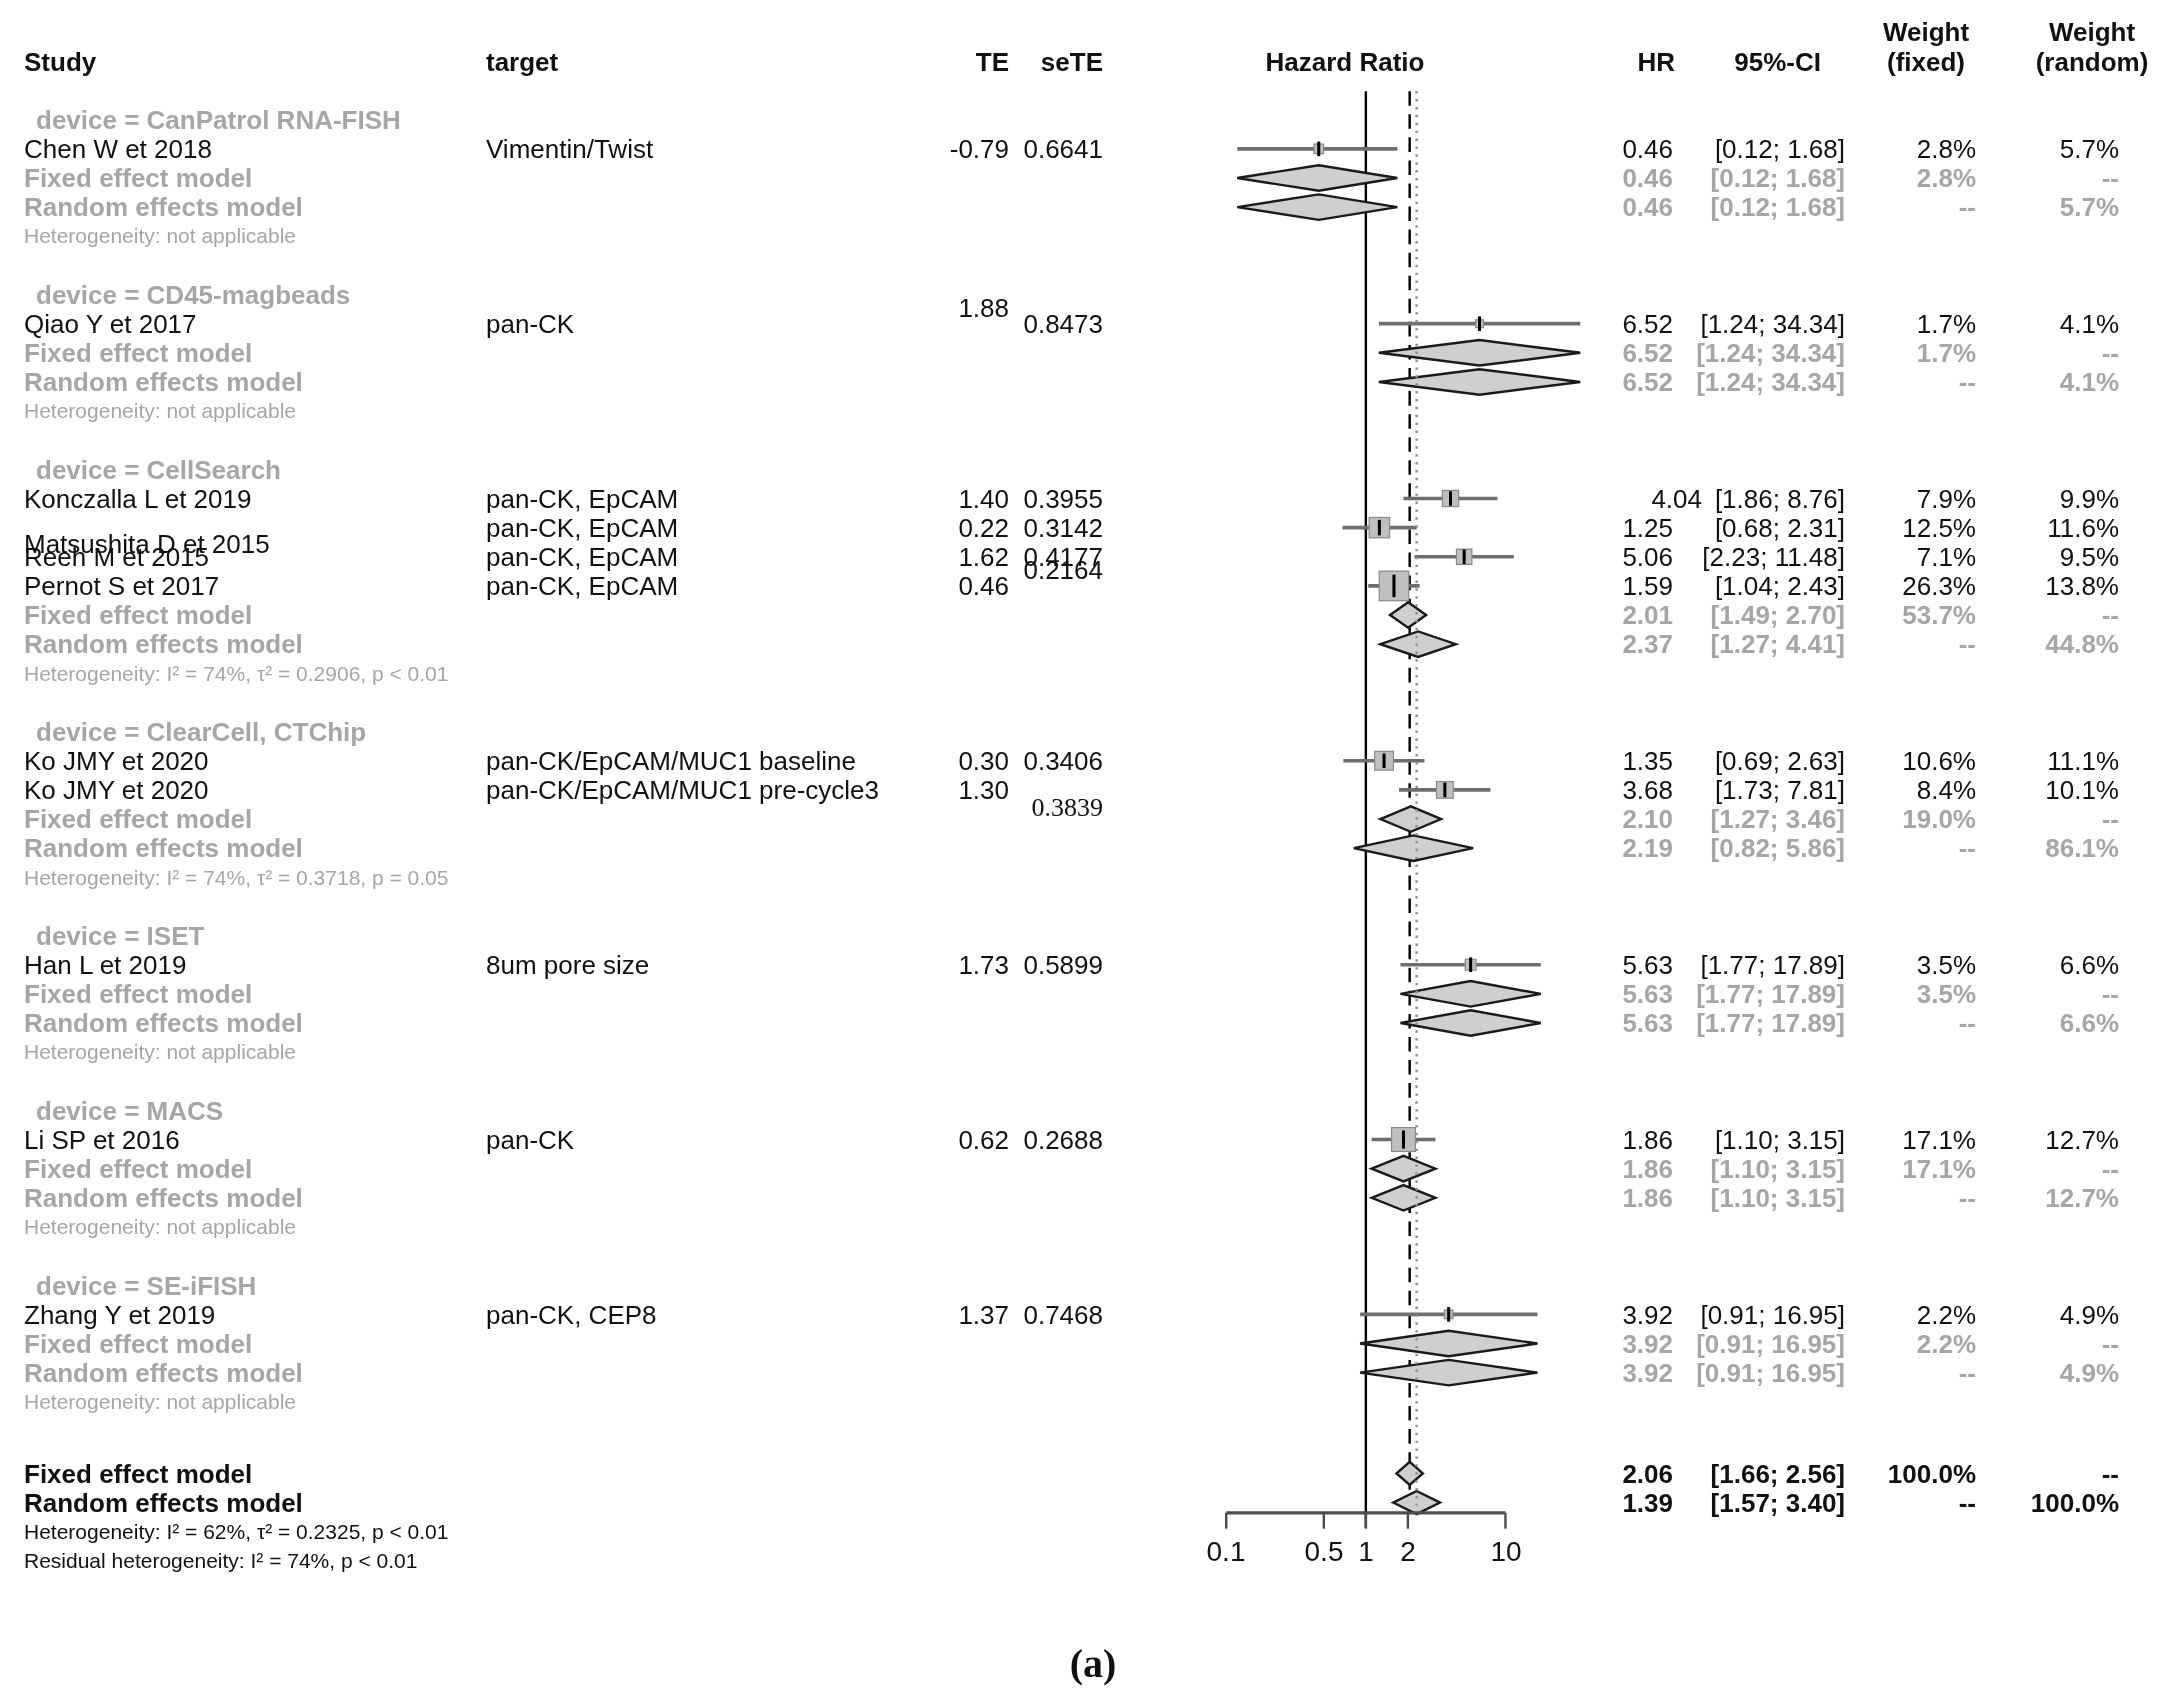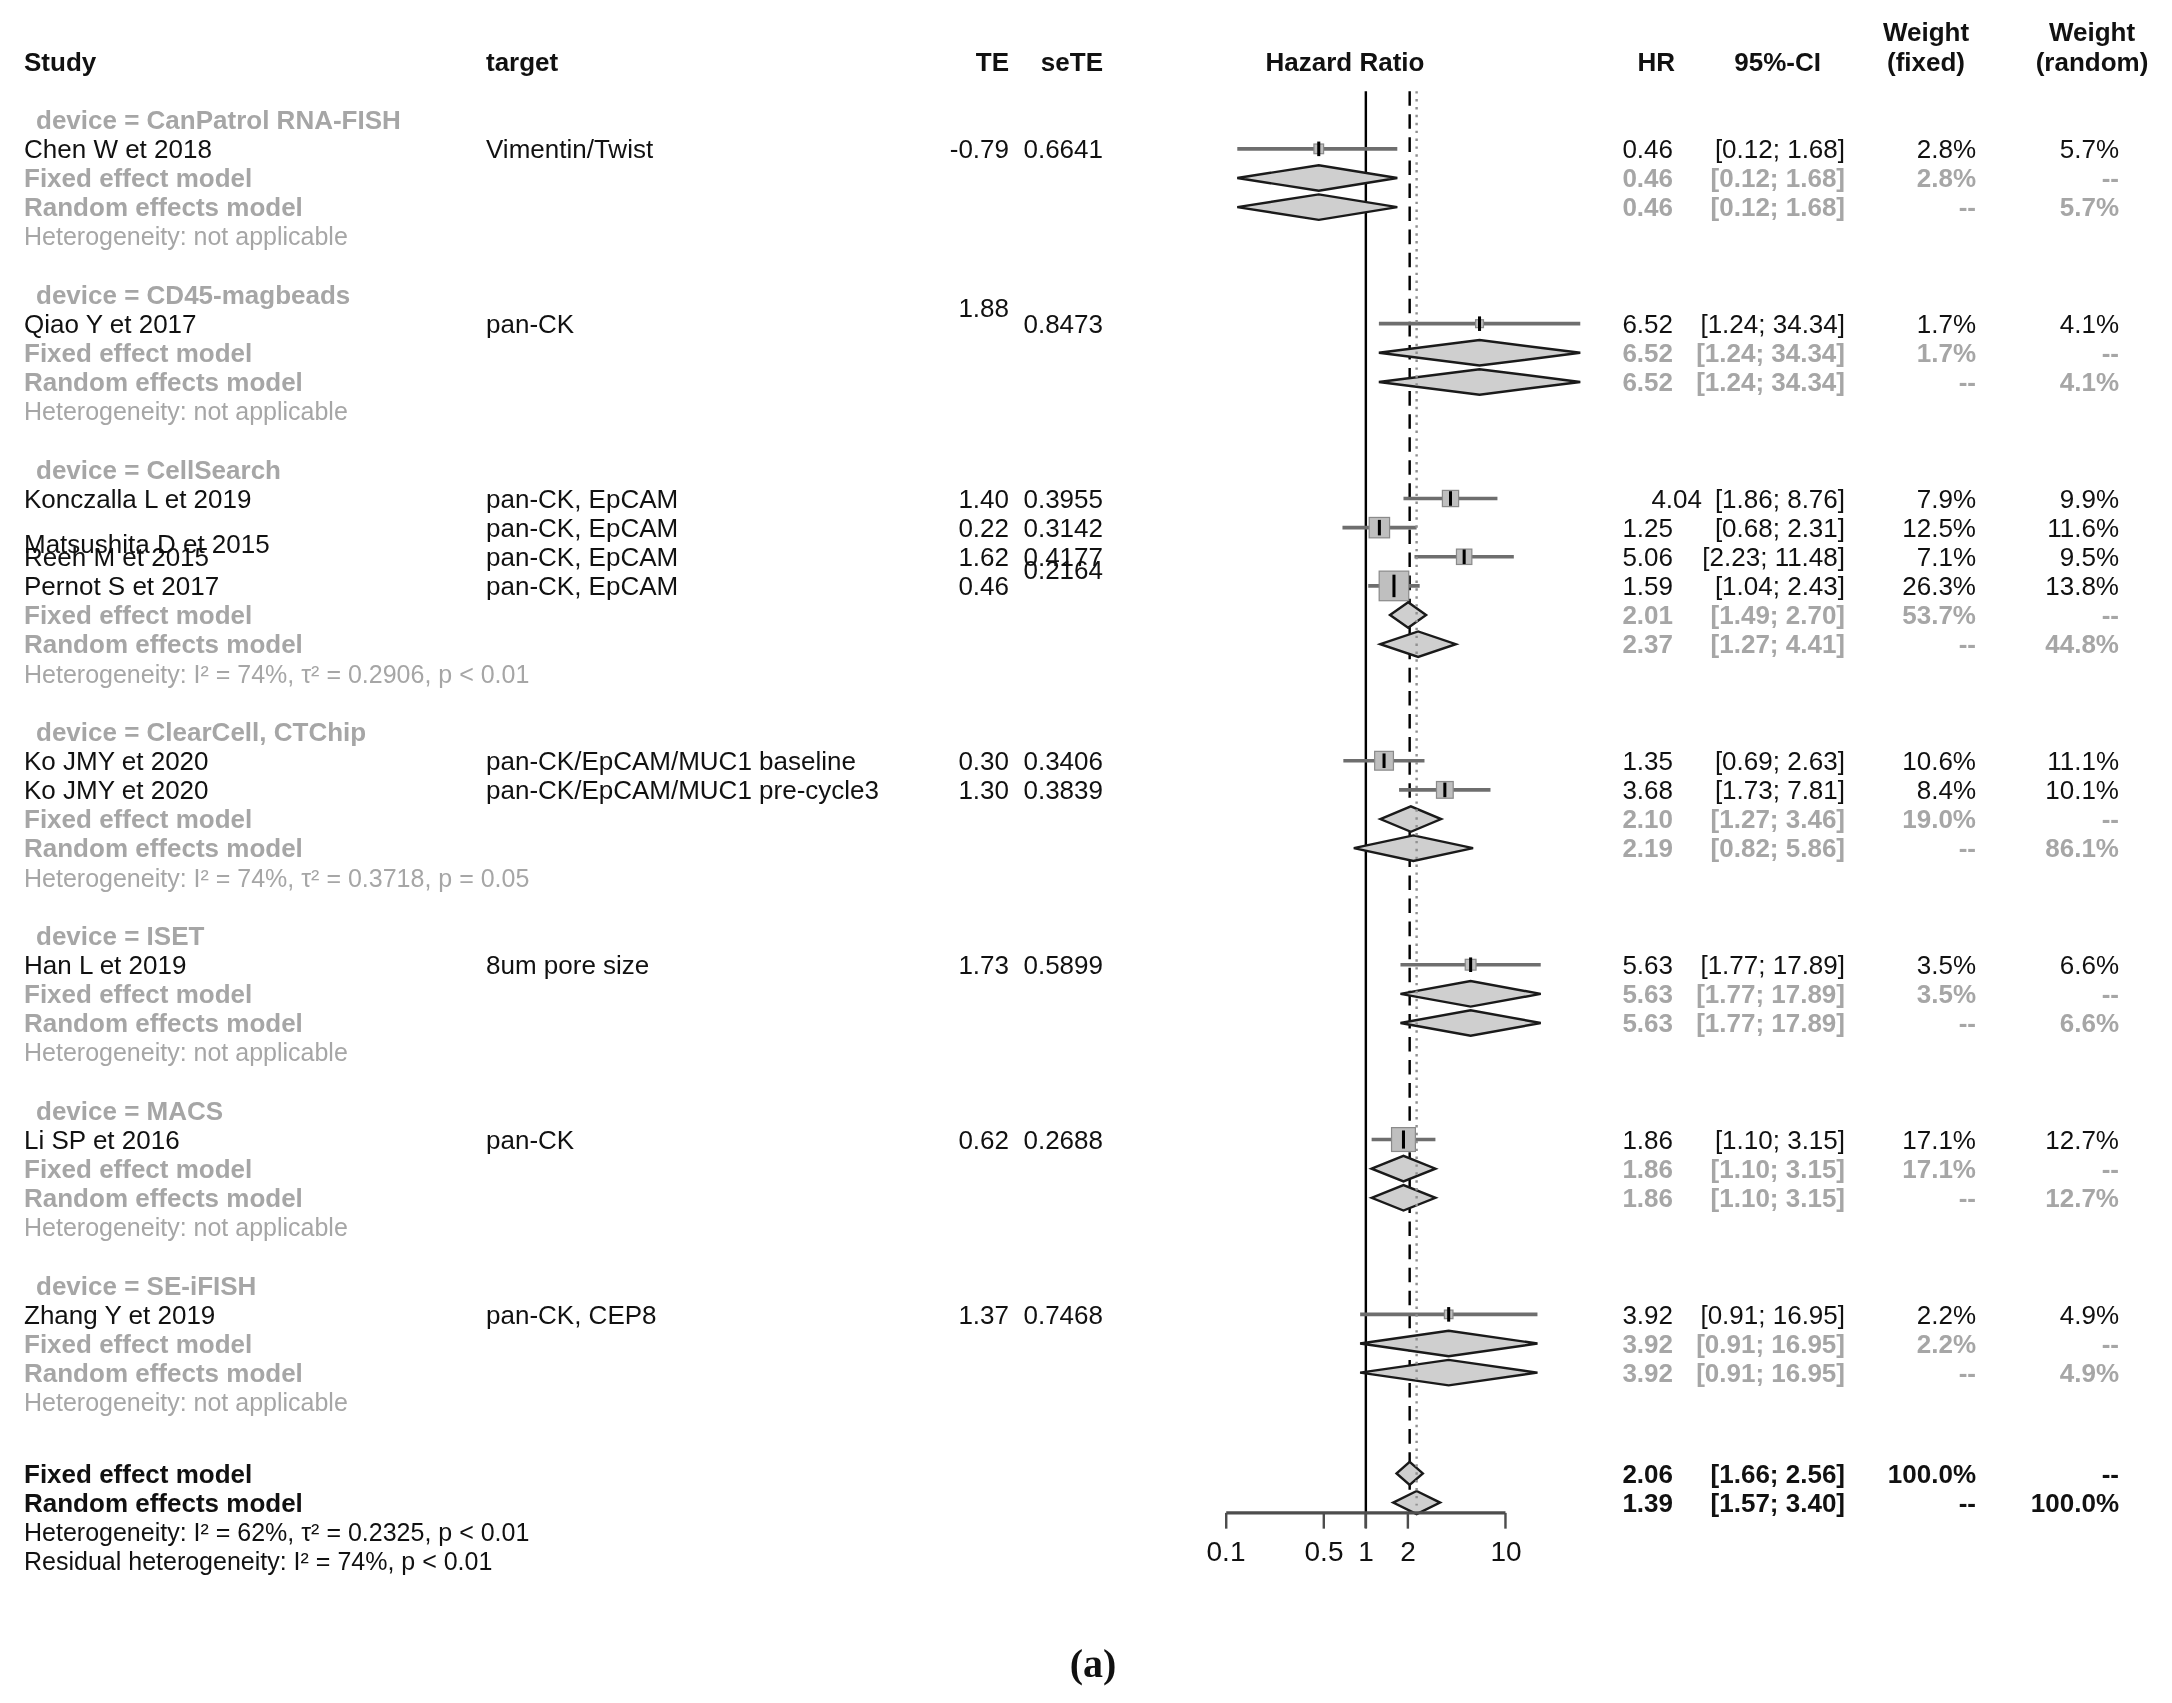--- a/index.html
+++ b/index.html
@@ -2,21 +2,21 @@
 <html style="font-size:9.7px"><head>
 <meta charset="utf-8">
 <style>
   html,body{margin:0;padding:0;background:#ffffff;}
   #fig{position:relative;width:2172px;height:1703px;background:#fff;
        font-family:"Liberation Sans","DejaVu Sans",sans-serif;overflow:hidden;}
   .t{position:absolute;white-space:nowrap;font-size:26px;line-height:32px;height:32px;color:#111;}
   .hd{font-weight:bold;}
   .b{font-weight:bold;}
   .muted{color:#a6a6a6;}
-  .het{font-size:25px;}
+  .het{font-size:21px;}
   .axis{font-size:28px;}
   .cap{font-family:"Liberation Serif","DejaVu Serif",serif;font-size:40px;font-weight:bold;height:49px;line-height:49px;}
   svg{position:absolute;left:0;top:0;}
 </style>
 </head>
 <body>
 
 <div id="fig">
   <svg id="plot-svg" width="2172" height="1703" viewBox="0 0 3578 2805">
       <line x1="2250" y1="150" x2="2250" y2="2517" stroke="#000000" stroke-width="4"></line>
@@ -181,21 +181,21 @@
       <div class="t " style="top: 745px; left: 486px;">pan-CK/EpCAM/MUC1 baseline</div>
       <div class="t " style="top: 745px; right: 1163px;">0.30</div>
       <div class="t " style="top: 745px; right: 1069px;">0.3406</div>
       <div class="t " style="top: 745px; right: 499px;">1.35</div>
       <div class="t " style="top: 745px; right: 327px;">[0.69; 2.63]</div>
       <div class="t " style="top: 745px; right: 196px;">10.6%</div>
       <div class="t " style="top: 745px; right: 53px;">11.1%</div>
       <div class="t " style="top: 774px; left: 24px;">Ko JMY et 2020</div>
       <div class="t " style="top: 774px; left: 486px;">pan-CK/EpCAM/MUC1 pre-cycle3</div>
       <div class="t " style="top: 774px; right: 1163px;">1.30</div>
-      <div class="t " style="top: 774px; right: 1069px;">0.3839</div>
+      <div class="t " style="top: 792px; right: 1069px; font-family: Liberation Serif, serif;">0.3839</div>
       <div class="t " style="top: 774px; right: 499px;">3.68</div>
       <div class="t " style="top: 774px; right: 327px;">[1.73; 7.81]</div>
       <div class="t " style="top: 774px; right: 196px;">8.4%</div>
       <div class="t " style="top: 774px; right: 53px;">10.1%</div>
       <div class="t b muted" style="top: 803px; left: 24px;">Fixed effect model</div>
       <div class="t b muted" style="top: 803px; right: 499px;">2.10</div>
       <div class="t b muted" style="top: 803px; right: 327px;">[1.27; 3.46]</div>
       <div class="t b muted" style="top: 803px; right: 196px;">19.0%</div>
       <div class="t b muted" style="top: 803px; right: 53px;">--</div>
       <div class="t b muted" style="top: 832px; left: 24px;">Random effects model</div>

